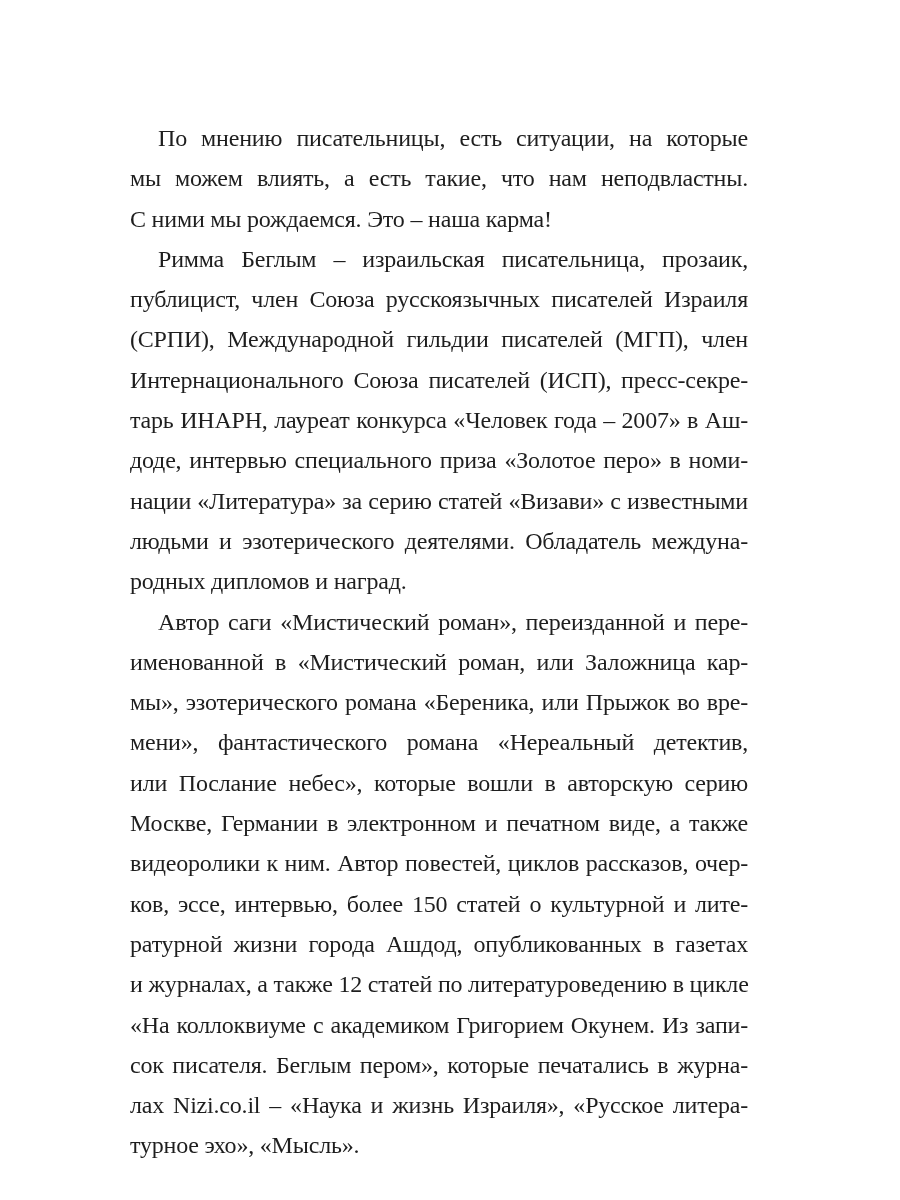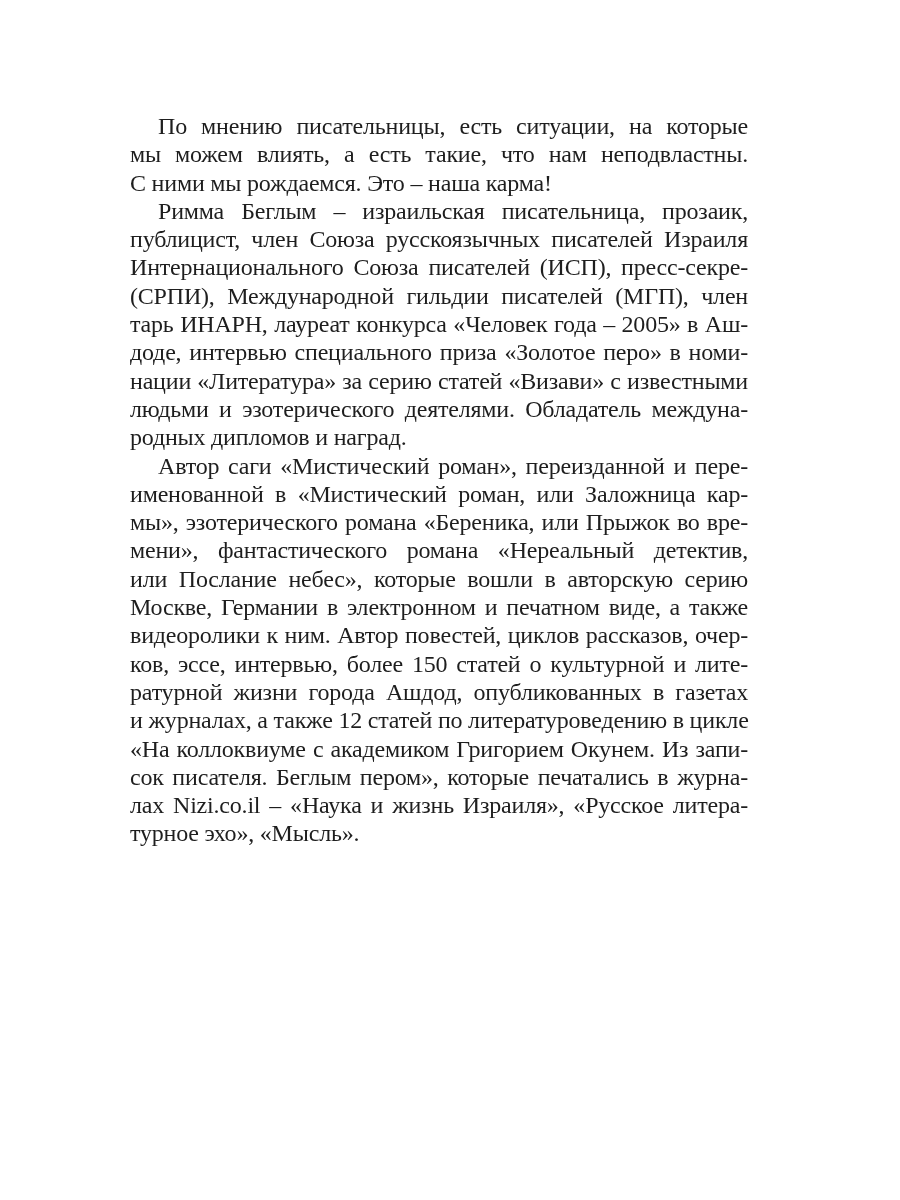--- a/index.html
+++ b/index.html
@@ -23,20 +23,21 @@
       color: #1e1e1e;
     }
     .line {
       display: block;
       height: 28.3px;
       line-height: 28.3px;
       white-space: nowrap;
       text-align: justify;
       text-align-last: justify;
       letter-spacing: -0.2px;
+      margin-top: 12px;
     }
     .line.indent {
       padding-left: 28px;
     }
     .line.last {
       text-align-last: left;
     }
   </style>
 </head>
 <body>
@@ -45,23 +46,23 @@
 
   <div>
     <span class="line indent">По мнению писательницы, есть ситуации, на которые</span>
     <span class="line">мы можем влиять, а есть такие, что нам неподвластны.</span>
     <span class="line last">С ними мы рождаемся. Это – наша карма!</span>
   </div>
 
   <div>
     <span class="line indent">Римма Беглым – израильская писательница, прозаик,</span>
     <span class="line">публицист, член Союза русскоязычных писателей Израиля</span>
+    <span class="line">(СРПИ), Международной гильдии писателей (МГП), член</span>
     <span class="line">Интернационального Союза писателей (ИСП), пресс-секре-</span>
-    <span class="line">(СРПИ), Международной гильдии писателей (МГП), член</span>
-    <span class="line">тарь ИНАРН, лауреат конкурса «Человек года – 2005» в Аш-</span>
+    <span class="line">тарь ИНАРН, лауреат конкурса «Человек года – 2007» в Аш-</span>
     <span class="line">доде, интервью специального приза «Золотое перо» в номи-</span>
     <span class="line">нации «Литература» за серию статей «Визави» с известными</span>
     <span class="line">людьми и эзотерического деятелями. Обладатель междуна-</span>
     <span class="line last">родных дипломов и наград.</span>
   </div>
 
   <div>
     <span class="line indent">Автор саги «Мистический роман», переизданной и пере-</span>
     <span class="line">именованной в «Мистический роман, или Заложница кар-</span>
     <span class="line">мы», эзотерического романа «Береника, или Прыжок во вре-</span>

